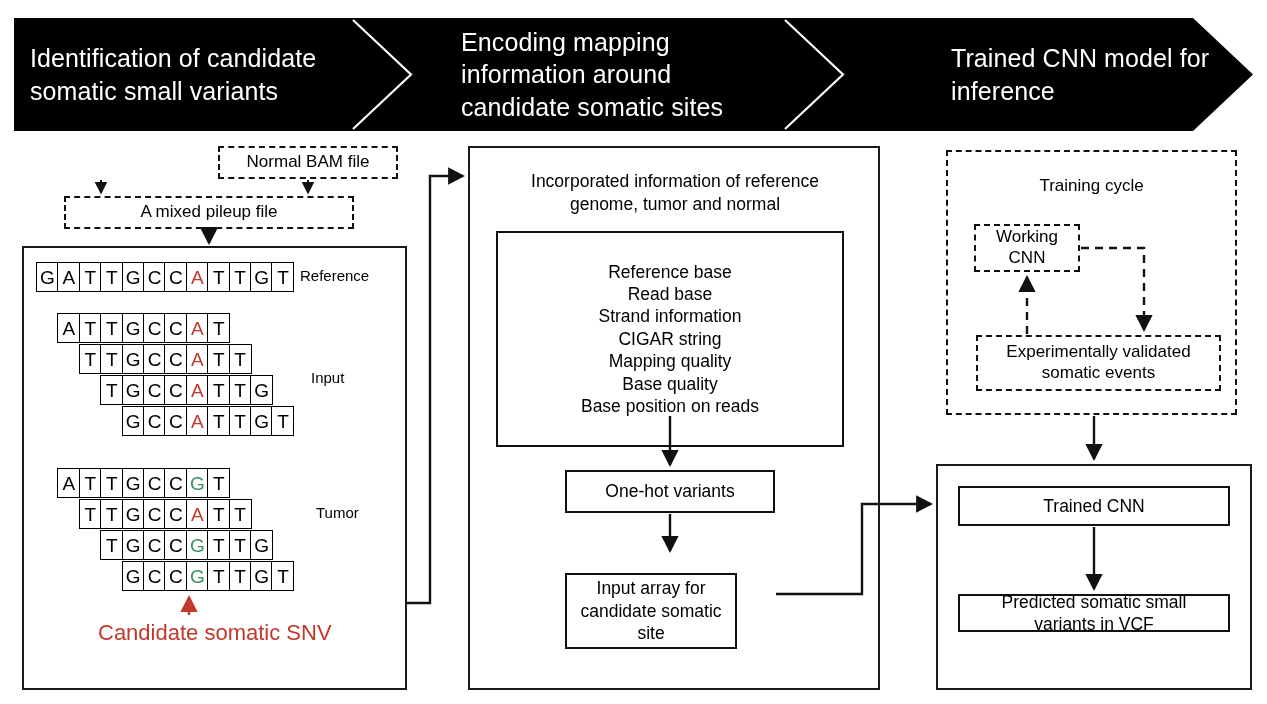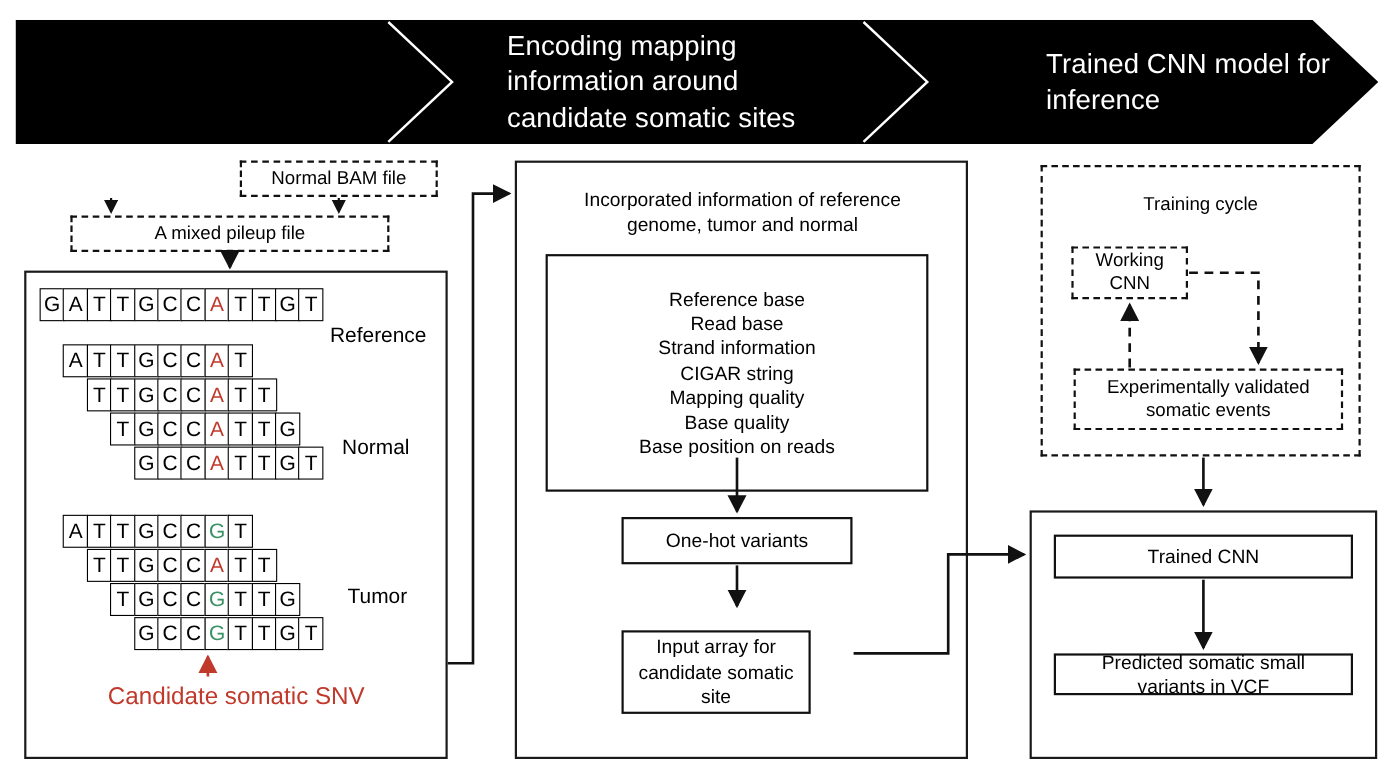--- a/index.html
+++ b/index.html
@@ -110,22 +110,21 @@
     display: flex;
     align-items: center;
     justify-content: center;
     font-size: 19px;
     line-height: 1;
     background: #ffffff;
     font-family: "Liberation Sans", sans-serif;
   }
   .label {
     position: absolute;
-    font-size: 19px;
-    margin-top: 28px;
+    font-size: 15px;
   }
   .snv-label {
     position: absolute;
     font-size: 22px;
     white-space: nowrap;
   }
 
   
   .lines {
     position: absolute;
@@ -147,20 +146,23 @@
       <svg viewBox="0 0 62 113" preserveAspectRatio="none">
         <polyline points="2,2 60,56.5 2,111" fill="none" stroke="#ffffff" stroke-width="2.2"></polyline>
       </svg>
     </div>
     <div class="chev" style="left:769px;">
       <svg viewBox="0 0 62 113" preserveAspectRatio="none">
         <polyline points="2,2 60,56.5 2,111" fill="none" stroke="#ffffff" stroke-width="2.2"></polyline>
       </svg>
     </div>
 
+    <div class="banner-seg" style="left:16px; width:320px;">
+      <div class="txt" style="max-width:300px;">Identification of candidate somatic small variants</div>
+    </div>
     <div class="banner-seg" style="left:447px; width:330px;">
       <div class="txt" style="max-width:320px;">Encoding mapping information around candidate somatic sites</div>
     </div>
     <div class="banner-seg" style="left:937px; width:300px;">
       <div class="txt" style="max-width:285px;">Trained CNN model for inference</div>
     </div>
   </div>
 
 
   <div class="dbox" style="left:218px; top:146px; width:180px; height:33px;">
@@ -168,21 +170,21 @@
   </div>
 
   <div class="dbox" style="left:64px; top:196px; width:290px; height:33px;">
     <span>A mixed pileup file</span>
   </div>
 
   <div class="panel" style="left:22px; top:246px; width:385px; height:444px;">
   </div>
 
   <div class="label" style="left:300px; top:267px;">Reference</div>
-  <div class="label" style="left:311px; top:369px;">Normal</div>
+  <div class="label" style="left:311px; top:369px;">Input</div>
   <div class="label" style="left:316px; top:504px;">Tumor</div>
 
   <div id="seq-host"></div>
 
   <div class="snv-label" style="left:98px; top:620px; color:#c0392b;">Candidate somatic SNV</div>
 
   <div class="panel" style="left:468px; top:146px; width:412px; height:544px;"></div>
 
   <div class="plain" style="left:495px; top:170px; width:360px;">Incorporated information of reference genome, tumor and normal</div>
 

